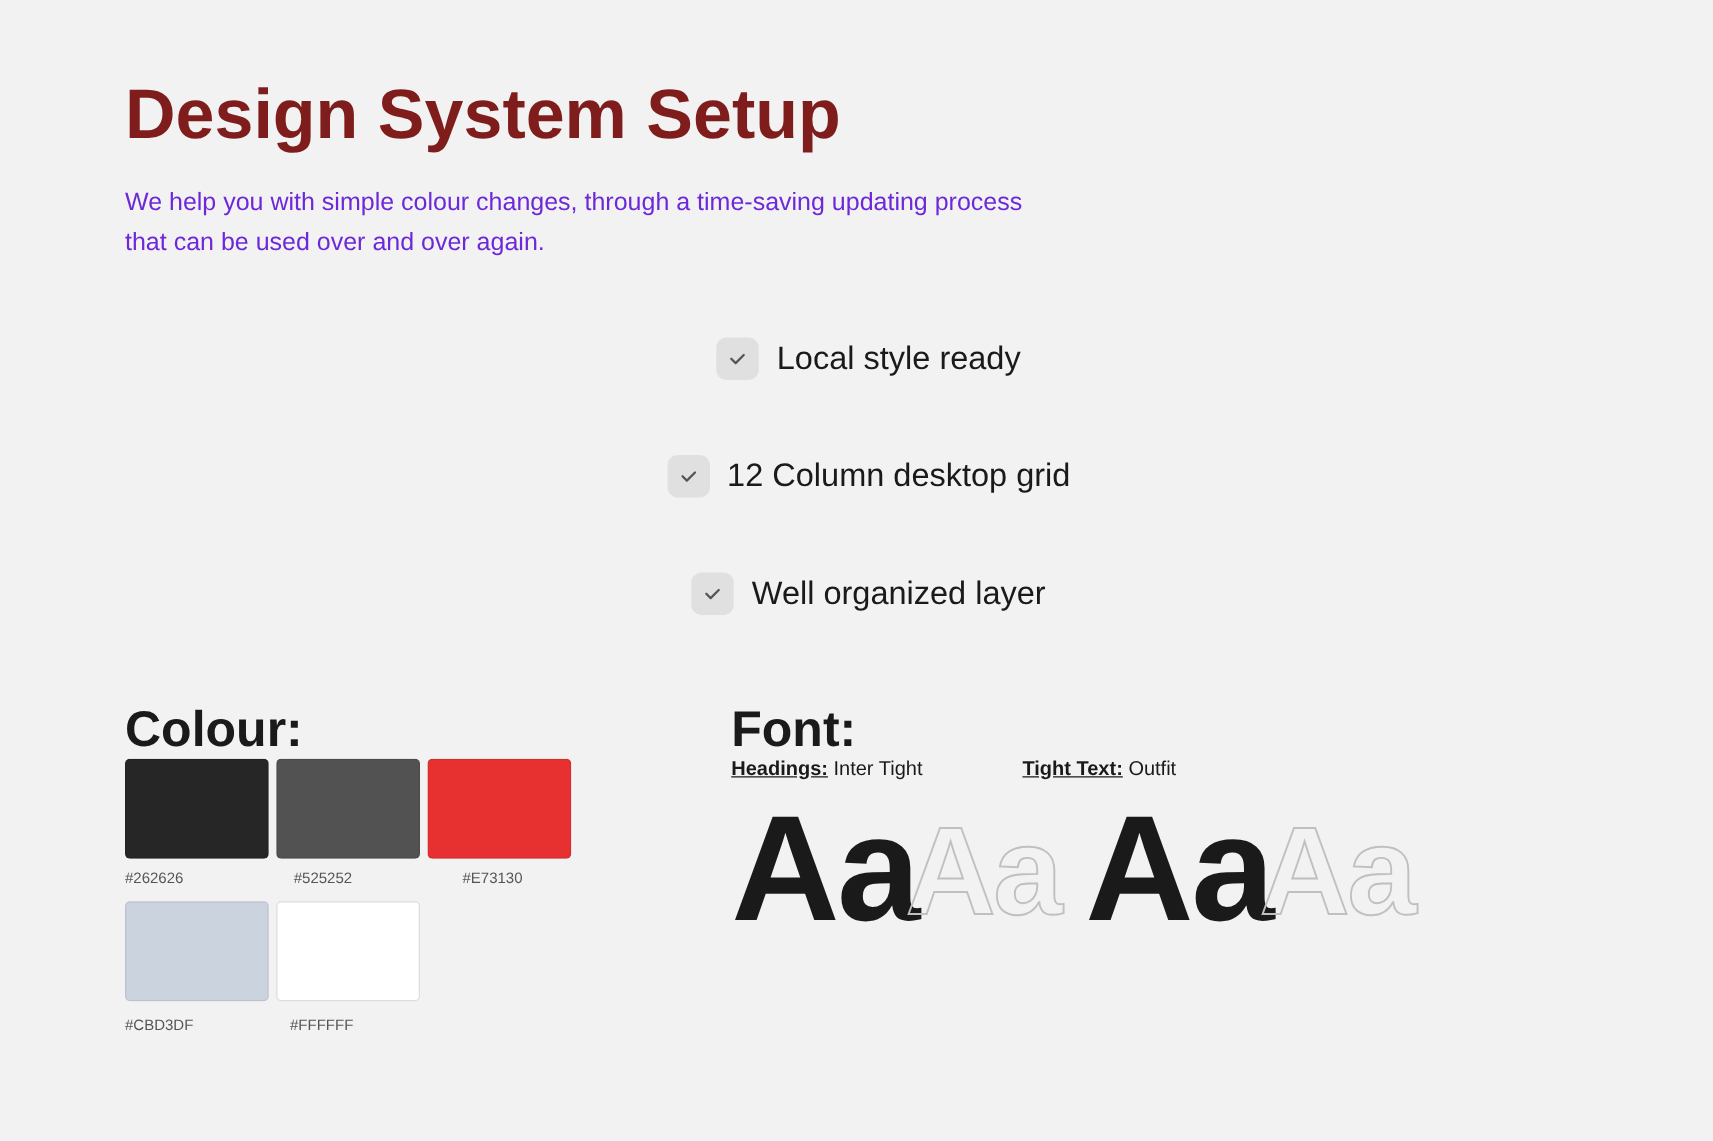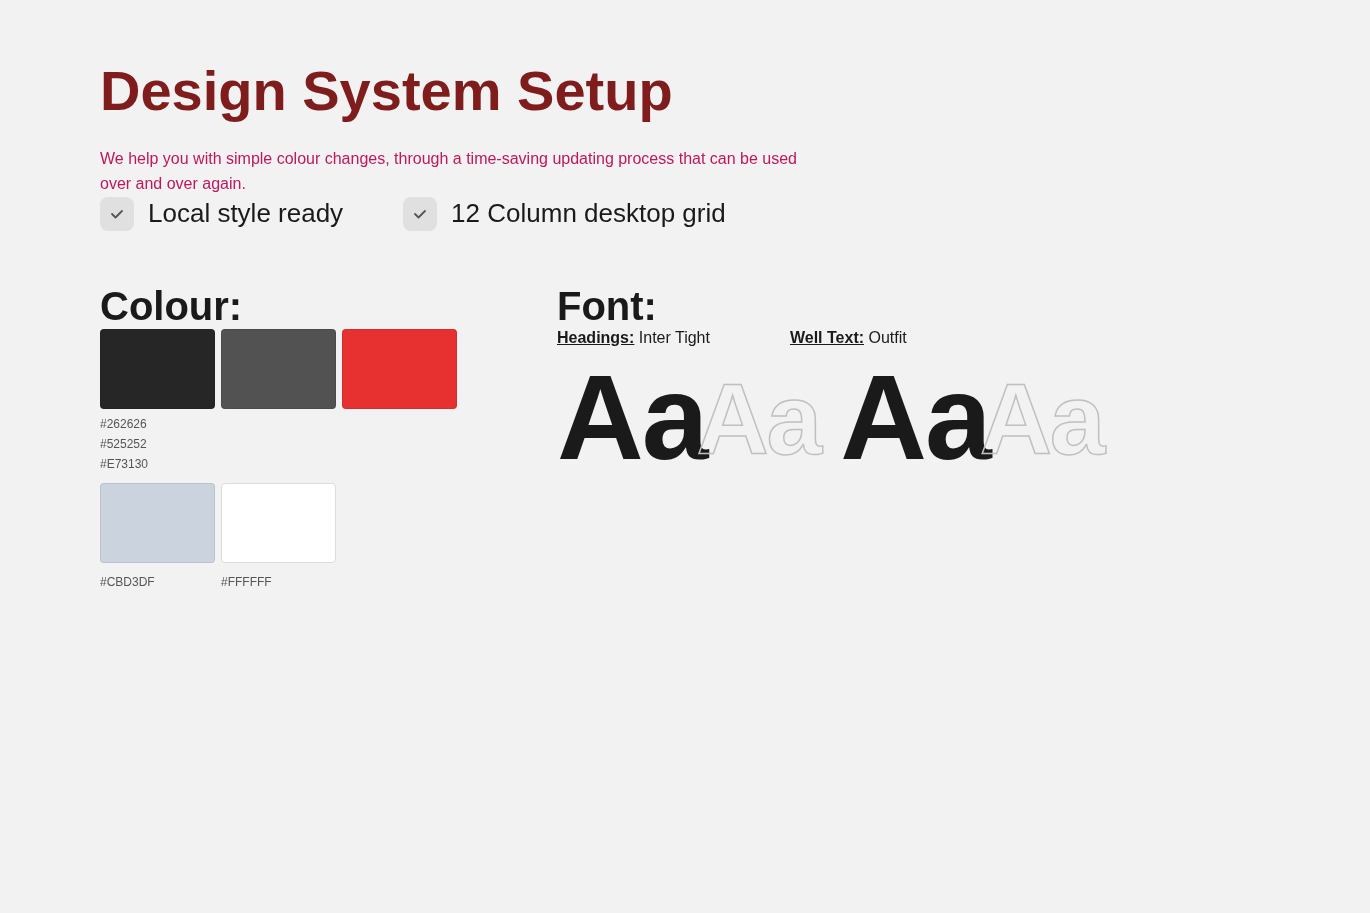--- a/index.html
+++ b/index.html
@@ -18,31 +18,33 @@
 
     .page-title {
       font-size: 56px;
       font-weight: 800;
       color: #7f1d1d;
       margin-bottom: 24px;
       line-height: 1.1;
     }
 
     .page-subtitle {
-      font-size: 16px;
-      color: #be185d;
+      font-size: 20px;
+      color: #6d28d9;
       max-width: 720px;
       line-height: 1.6;
+      margin-bottom: 60px;
     }
 
     .features-row {
       display: flex;
       gap: 60px;
       align-items: center;
-      margin-bottom: 53px;
+      margin-bottom: 70px;
+      flex-direction: column;
     }
 
     .feature-item {
       display: flex;
       align-items: center;
       gap: 14px;
     }
 
     .check-badge {
       width: 34px;
@@ -90,40 +92,39 @@
 
     .color-swatch {
       width: 115px;
       height: 80px;
       border-radius: 4px;
       border: 1px solid rgba(0,0,0,0.08);
     }
 
     .color-labels-row {
       display: flex;
-      gap: 6px;
+      gap: 20px;
       margin-bottom: 12px;
-      flex-direction: column;
     }
 
     .color-label {
       width: 115px;
       font-size: 12px;
       color: #555;
     }
 
     .color-swatches-row2 {
       display: flex;
       gap: 6px;
       margin-bottom: 8px;
     }
 
     .color-labels-row2 {
       display: flex;
-      gap: 6px;
+      gap: 17px;
       margin-top: 12px;
     }
 
     .font-section {
       flex: 1;
     }
 
     .font-info-row {
       display: flex;
       gap: 80px;
@@ -199,20 +200,28 @@
 
   <div class="feature-item">
     <div class="check-badge">
       <svg viewBox="0 0 16 16" fill="none" xmlns="http://www.w3.org/2000/svg">
         <path d="M3 8L6.5 11.5L13 5" stroke="#555" stroke-width="1.8" stroke-linecap="round" stroke-linejoin="round"></path>
       </svg>
     </div>
     <span class="feature-label">12 Column desktop grid</span>
   </div>
 
+  <div class="feature-item">
+    <div class="check-badge">
+      <svg viewBox="0 0 16 16" fill="none" xmlns="http://www.w3.org/2000/svg">
+        <path d="M3 8L6.5 11.5L13 5" stroke="#555" stroke-width="1.8" stroke-linecap="round" stroke-linejoin="round"></path>
+      </svg>
+    </div>
+    <span class="feature-label">Well organized layer</span>
+  </div>
 </div>
 
 <div class="bottom-section">
 
   <div class="colour-section">
     <h2 class="section-title">Colour:</h2>
 
     <div class="color-swatches-row">
       <div class="color-swatch" style="background-color: #262626;"></div>
       <div class="color-swatch" style="background-color: #525252;"></div>
@@ -236,21 +245,21 @@
 
   <div class="font-section">
     <h2 class="section-title">Font:</h2>
 
     <div class="font-info-row">
       <div class="font-info-item">
         <strong>Headings:</strong>
         <span> </span><span>Inter Tight</span>
       </div>
       <div class="font-info-item">
-        <strong>Well Text:</strong>
+        <strong>Tight Text:</strong>
         <span> </span><span>Outfit</span>
       </div>
     </div>
 
     <div class="font-display-row">
       <div class="font-display-group">
         <span class="font-large">Aa</span>
         <span class="font-large-outline">Aa</span>
       </div>
 

